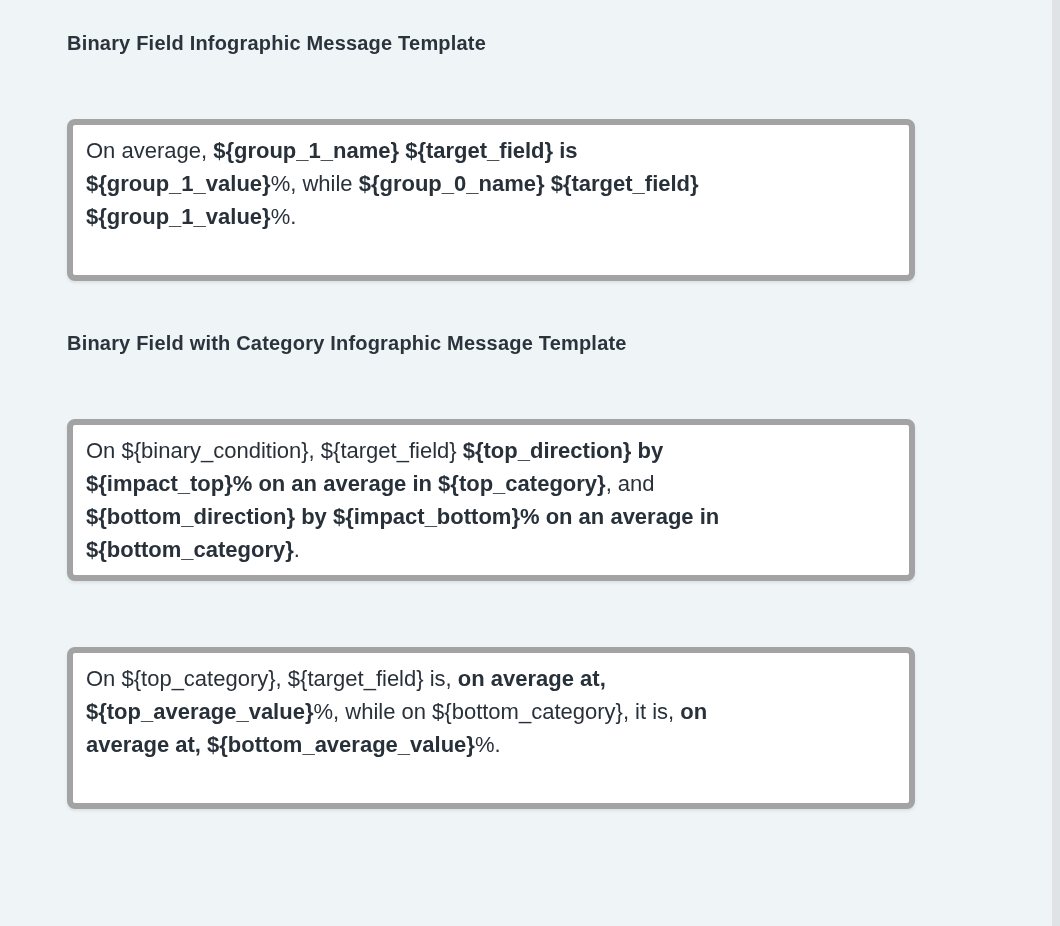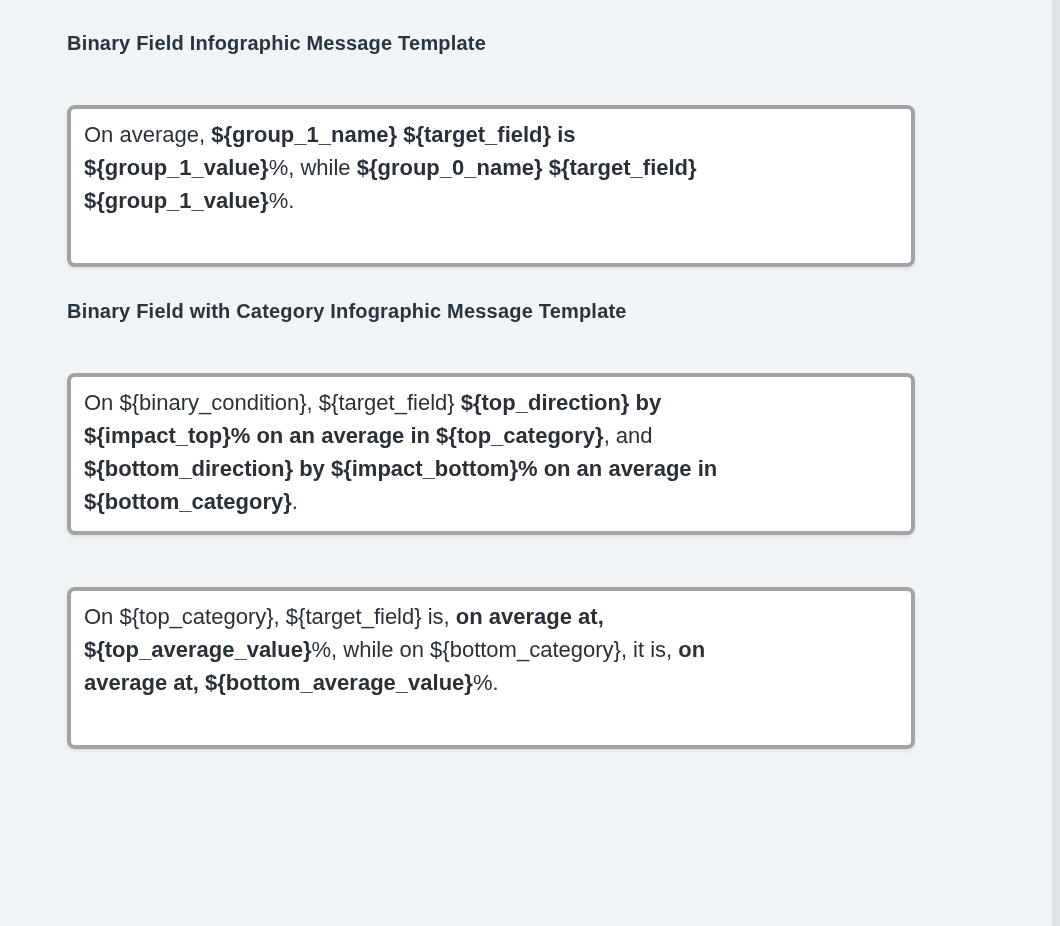--- a/index.html
+++ b/index.html
@@ -21,29 +21,29 @@
   .tpl-section { display: block; }
   .tpl-heading {
     margin: 0;
     font-size: 20px;
     line-height: 20px;
     font-weight: 700;
     letter-spacing: 0.2px;
     color: #2b333c;
   }
   .tpl-section + .tpl-section .tpl-heading {
-    margin-top: 34px;
+    margin-top: 52px;
   }
   .tpl-box {
-    margin-top: 52px;
+    margin-top: 66px;
     width: 848px;
     height: 162px;
     box-sizing: border-box;
     background: #ffffff;
-    border: 4px solid #a3a3a3;
+    border: 6px solid #a3a3a3;
     border-radius: 8px;
     padding: 9px 13px;
     font-size: 22px;
     line-height: 33px;
     color: #28313a;
     cursor: text;
     box-shadow: 0 2px 3px rgba(110, 120, 130, 0.15);
     overflow: hidden;
   }
   .line { white-space: pre; }

